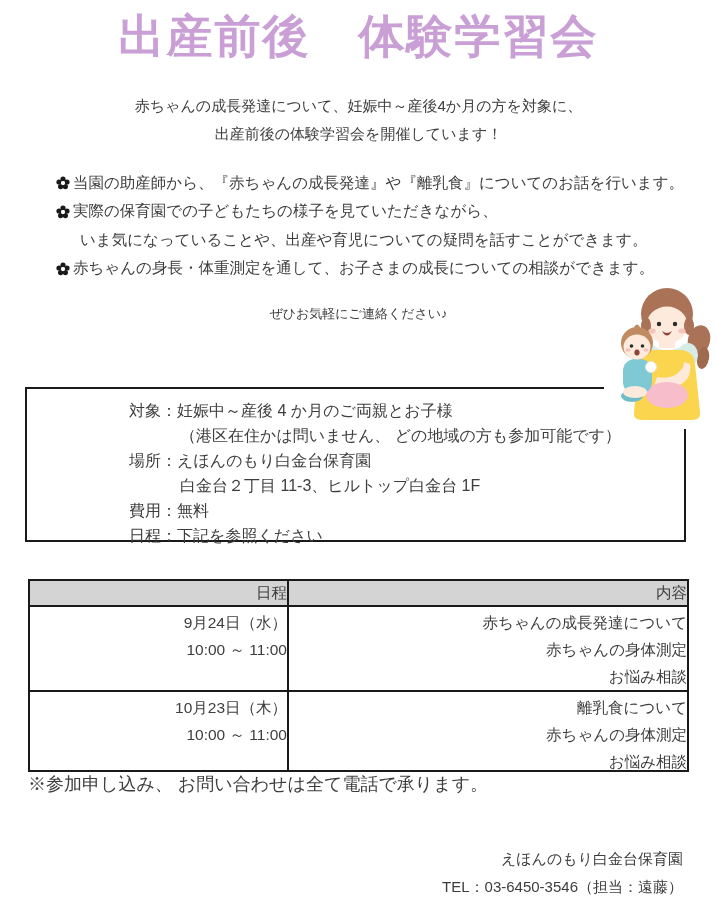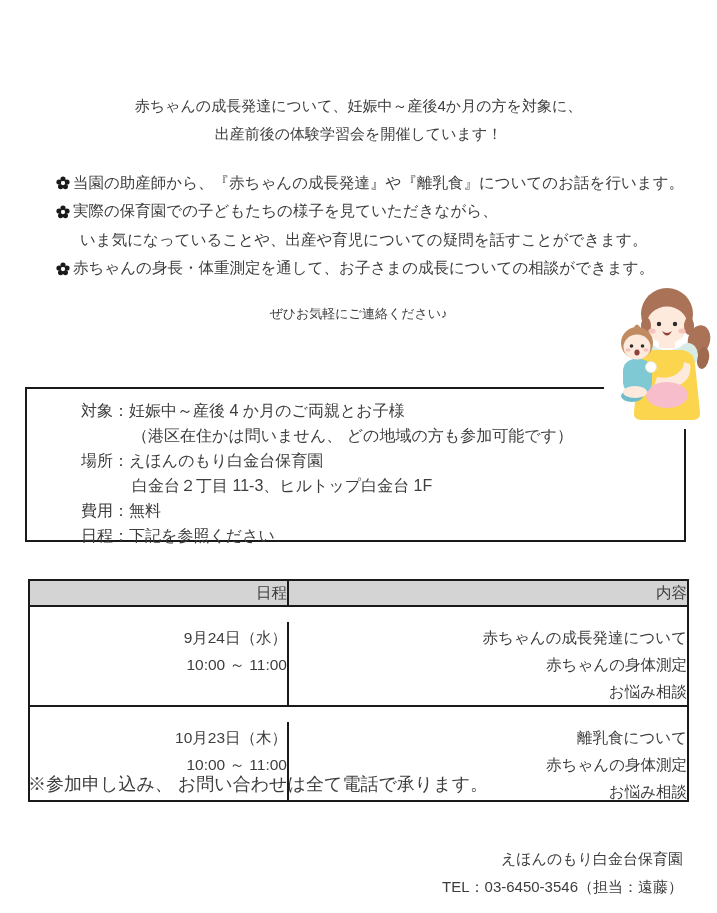--- a/index.html
+++ b/index.html
@@ -31,50 +31,51 @@
     font-size:13px;}
 
   
   .illustration{position:absolute;left:604px;top:280px;width:110px;height:149px;
     background:#ffffff;z-index:3;}
 
   
   .info-box{position:absolute;left:25px;top:387px;width:657px;height:151px;
     border:2px solid #1a1a1a;z-index:1;box-sizing:content-box;
     padding:0;font-size:16px;}
-  .info-box .box-inner{padding:9px 0 0 54px;}
+  .info-box .box-inner{padding:9px 0 0 54px;margin-left:48px;}
   .info-line{height:25px;line-height:25px;white-space:nowrap;}
   .info-line.indent{padding-left:51px;}
 
   
   .sched{position:absolute;left:28px;top:579px;width:657px;
     border:2px solid #1a1a1a;font-size:15.5px;z-index:1;}
   .srow{display:grid;grid-template-columns:259px 1fr;}
   .shead{background:#d4d4d4;border-bottom:2px solid #1a1a1a;}
   .shead .scell{height:24px;line-height:24px;}
   .sbody1{border-bottom:2px solid #1a1a1a;}
   .sbody1 .scell{height:81px;}
   .sbody2 .scell{height:76px;}
   .scell{text-align:right;overflow:hidden;}
   .scell.date-col{border-right:2px solid #1a1a1a;}
   .sline{line-height:27px;height:27px;white-space:nowrap;}
-  .sbody1 .scell,.sbody2 .scell{padding-top:2px;box-sizing:content-box;margin-top:15px;}
+  .sbody1 .scell,.sbody2 .scell{padding-top:2px;box-sizing:content-box;}
 
   
   .note{position:absolute;left:28px;top:772px;font-size:18px;white-space:nowrap;}
   .footer{position:absolute;right:34px;top:845px;text-align:right;
     font-size:15px;line-height:28px;white-space:nowrap;}
 
   svg{display:block;}
 </style>
 </head>
 <body>
 
 <div class="page">
 
+  <div class="title">出産前後　体験学習会</div>
 
   <div class="intro">
     <div class="nowrap">赤ちゃんの成長発達について、妊娠中～産後4か月の方を対象に、</div>
     <div class="nowrap">出産前後の体験学習会を開催しています！</div>
   </div>
 
   <div class="bullets">
     <div class="bullet-line">
       <span class="flower">
         <svg width="14" height="14" viewBox="0 0 14 14">

